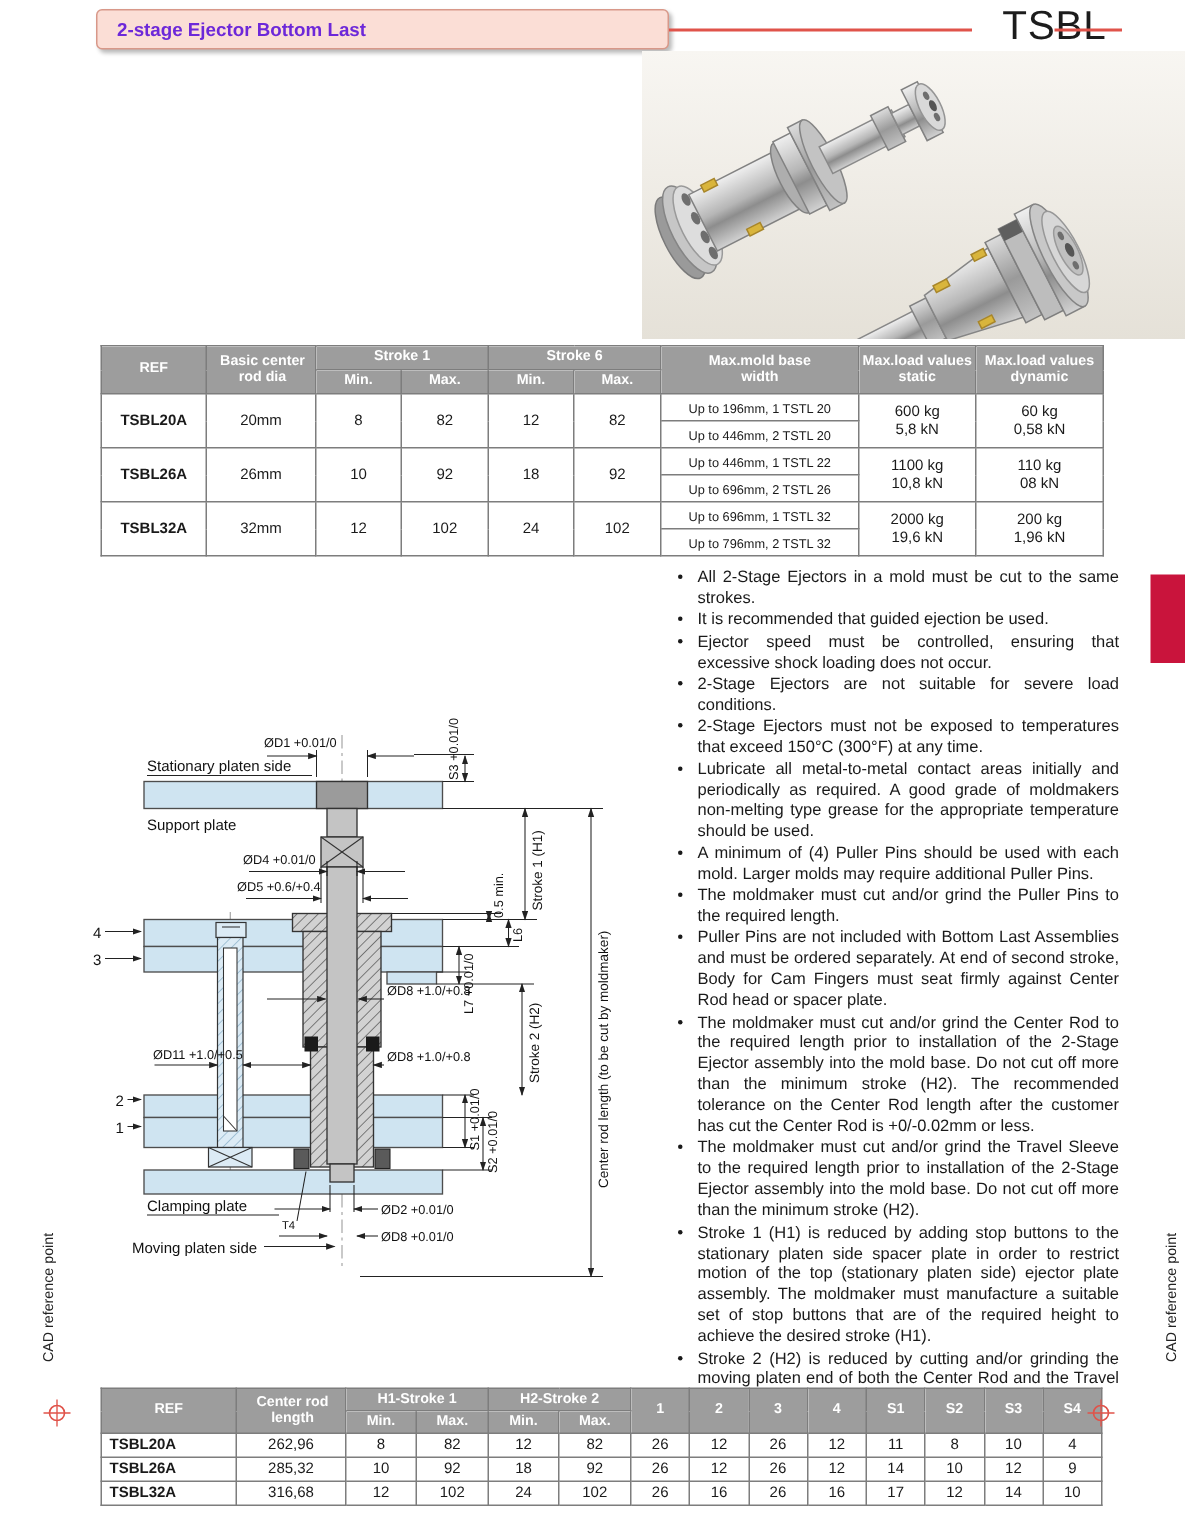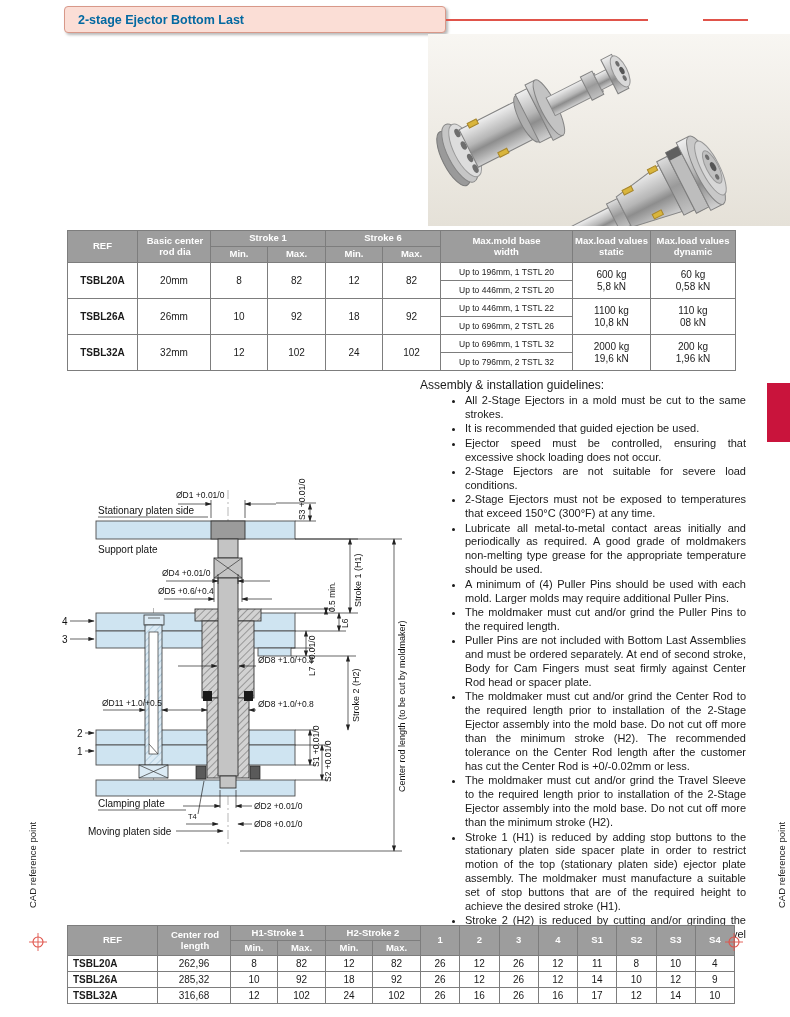--- a/index.html
+++ b/index.html
@@ -7,21 +7,21 @@
     --thead_bg:#9d9d9d; --plate_blue:#cfe4f1; --line:#7d7d7d;
   }
   *{box-sizing:border-box; margin:0; padding:0;}
   body{font-family:"Liberation Sans", sans-serif; background:#ffffff; color:#1a1a1a;}
   #page{position:relative; width:790px; height:1017px; background:#ffffff; overflow:hidden;}
   .abs{position:absolute;}
 
   
   .header-box{left:64px; top:6px; width:382px; height:27px; background:var(--box_bg);
     border:1px solid var(--box_border); border-radius:4px; box-shadow:2px 2px 3px rgba(0,0,0,.28);
-    display:flex; align-items:center; padding-left:13px; font-size:12.5px; font-weight:bold; color:#0369a1;}
+    display:flex; align-items:center; padding-left:13px; font-size:12.5px; font-weight:bold; color:#6d28d9;}
   .rline{height:2px; background:var(--accent_red); top:19px;}
   .tsbl{left:648px; top:2px; width:110px; text-align:center; font-size:27px; color:#1c1c1c; letter-spacing:.5px;}
 
   
   .intro{left:65px; top:86px; width:370px; font-size:12.5px; line-height:16px;}
   .intro p{margin-bottom:14px;}
   .intro ul{padding-left:16px;}
   .intro li{margin-bottom:0px;}
 
   
@@ -62,20 +62,21 @@
 </style>
 </head>
 <body>
 
 <div id="page">
 
   <div class="abs header-box">
     <span>2-stage Ejector Bottom Last</span>
   </div>
   <div class="abs rline" style="left:446px; width:202px;"></div>
+  <div class="abs tsbl">TSBL</div>
   <div class="abs rline" style="left:703px; width:45px;"></div>
 
   <svg class="abs photo" width="362" height="192" viewBox="0 0 362 192">
     <defs>
       <linearGradient id="bgG" x1="0" y1="0" x2="0" y2="1">
         <stop offset="0" stop-color="#f8f6f2"></stop>
           <stop offset="1" stop-color="#e5e1d8"></stop>
       </linearGradient>
       <linearGradient id="met" x1="0" y1="0" x2="0" y2="1">
         <stop offset="0" stop-color="#efefef"></stop>
@@ -233,21 +234,20 @@
             <div>1,96 kN</div>
           </td>
     </tr>
     <tr>
           <td class="mold">Up to 796mm, 2 TSTL 32</td>
         </tr>
   </tbody>
     </table>
 
   <div class="abs guide">
-    <h3>Assembly &amp; installation guidelines:</h3>
     <ul>
       <li>All 2-Stage Ejectors in a mold must be cut to the same strokes.</li>
       <li>It is recommended that guided ejection be used.</li>
       <li>Ejector speed must be controlled, ensuring that excessive shock loading does not occur.</li>
       <li>2-Stage Ejectors are not suitable for severe load conditions.</li>
       <li>2-Stage Ejectors must not be exposed to temperatures that exceed 150°C (300°F) at any time.</li>
       <li>Lubricate all metal-to-metal contact areas initially and periodically as required. A good grade of moldmakers non-melting type grease for the appropriate temperature should be used.</li>
       <li>A minimum of (4) Puller Pins should be used with each mold. Larger molds may require additional Puller Pins.</li>
       <li>The moldmaker must cut and/or grind the Puller Pins to the required length.</li>
       <li>Puller Pins are not included with Bottom Last Assemblies and must be ordered separately. At end of second stroke, Body for Cam Fingers must seat firmly against Center Rod head or spacer plate.</li>

